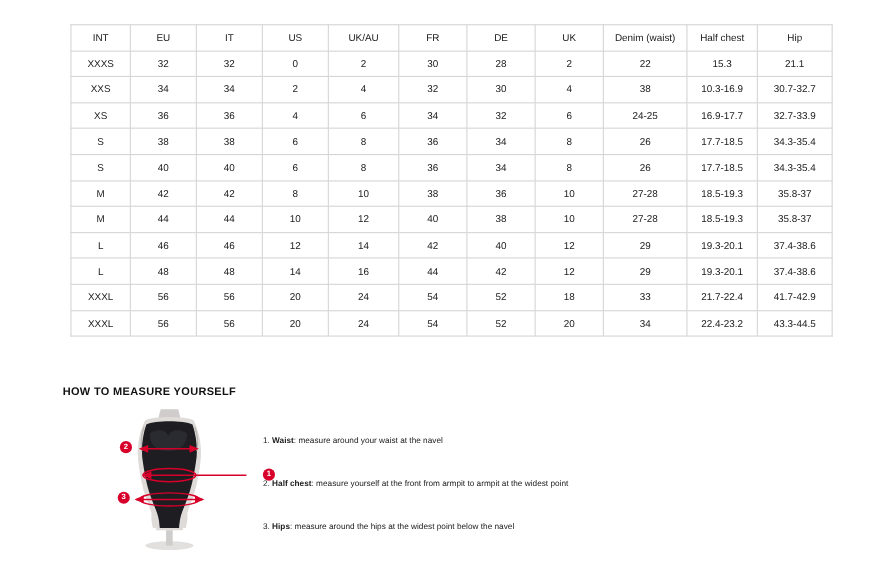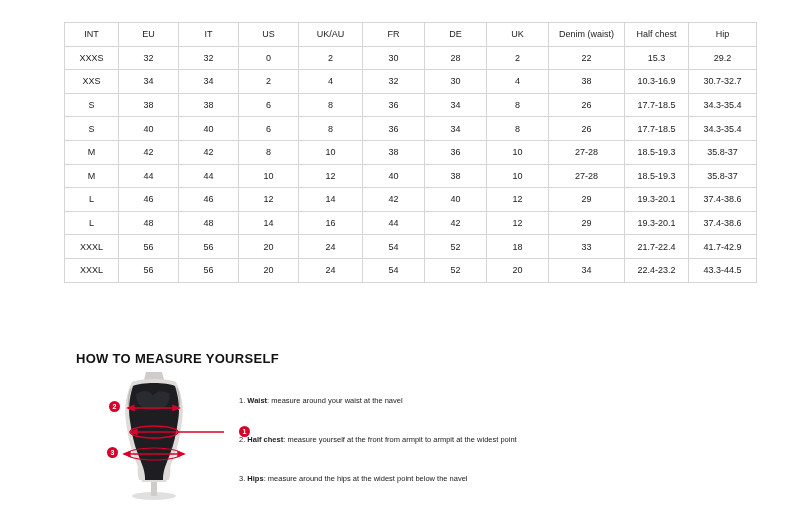--- a/index.html
+++ b/index.html
@@ -57,23 +57,23 @@
   col.c5 { width: 62px; }
   col.c6 { width: 62px; }
   col.c7 { width: 62px; }
   col.c8 { width: 76px; }
   col.c9 { width: 64px; }
   col.c10 { width: 68px; }
 
   
   .measure-title {
     position: absolute;
-    left: 76px;
+    left: 57px;
     top: 351px;
-    font-size: 13px;
+    font-size: 10px;
     font-weight: bold;
     letter-spacing: 0.3px;
     color: #111;
   }
   .measure-block {
     position: absolute;
     left: 64px;
     top: 364px;
     width: 680px;
     height: 140px;
@@ -156,34 +156,47 @@
           <td>XXXS</td>
           <td>32</td>
           <td>32</td>
           <td>0</td>
           <td>2</td>
           <td>30</td>
           <td>28</td>
           <td>2</td>
           <td>22</td>
           <td>15.3</td>
-          <td>29.2</td>
+          <td>21.1</td>
         </tr>
         <tr>
           <td>XXS</td>
           <td>34</td>
           <td>34</td>
           <td>2</td>
           <td>4</td>
           <td>32</td>
           <td>30</td>
           <td>4</td>
           <td>38</td>
           <td>10.3-16.9</td>
           <td>30.7-32.7</td>
+        </tr>
+        <tr>
+          <td>XS</td>
+          <td>36</td>
+          <td>36</td>
+          <td>4</td>
+          <td>6</td>
+          <td>34</td>
+          <td>32</td>
+          <td>6</td>
+          <td>24-25</td>
+          <td>16.9-17.7</td>
+          <td>32.7-33.9</td>
         </tr>
         <tr>
           <td>S</td>
           <td>38</td>
           <td>38</td>
           <td>6</td>
           <td>8</td>
           <td>36</td>
           <td>34</td>
           <td>8</td>

